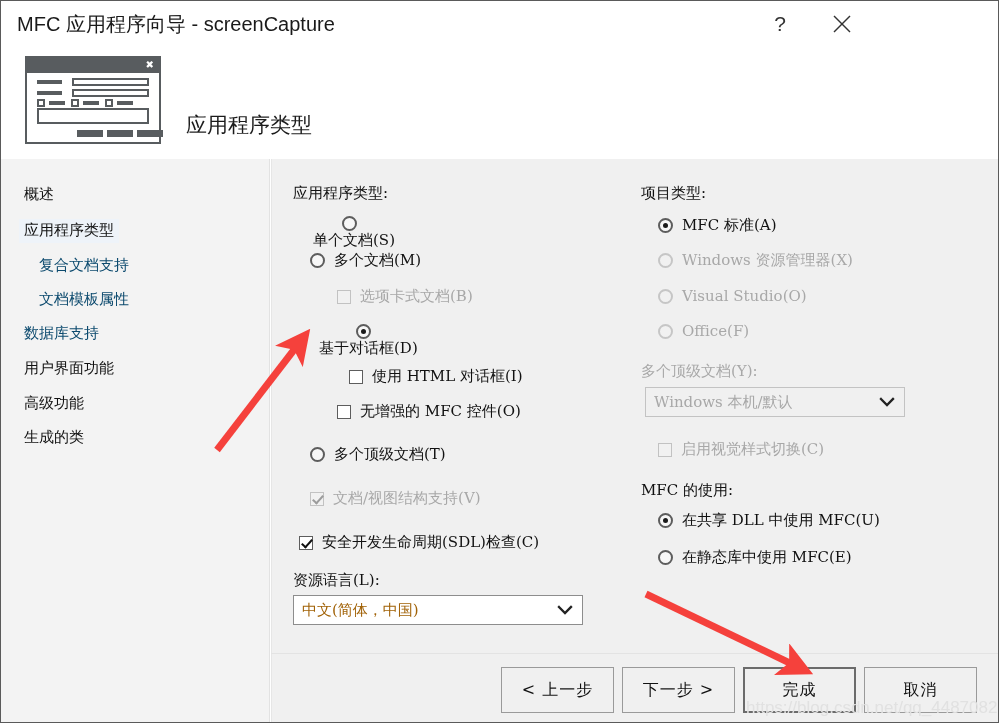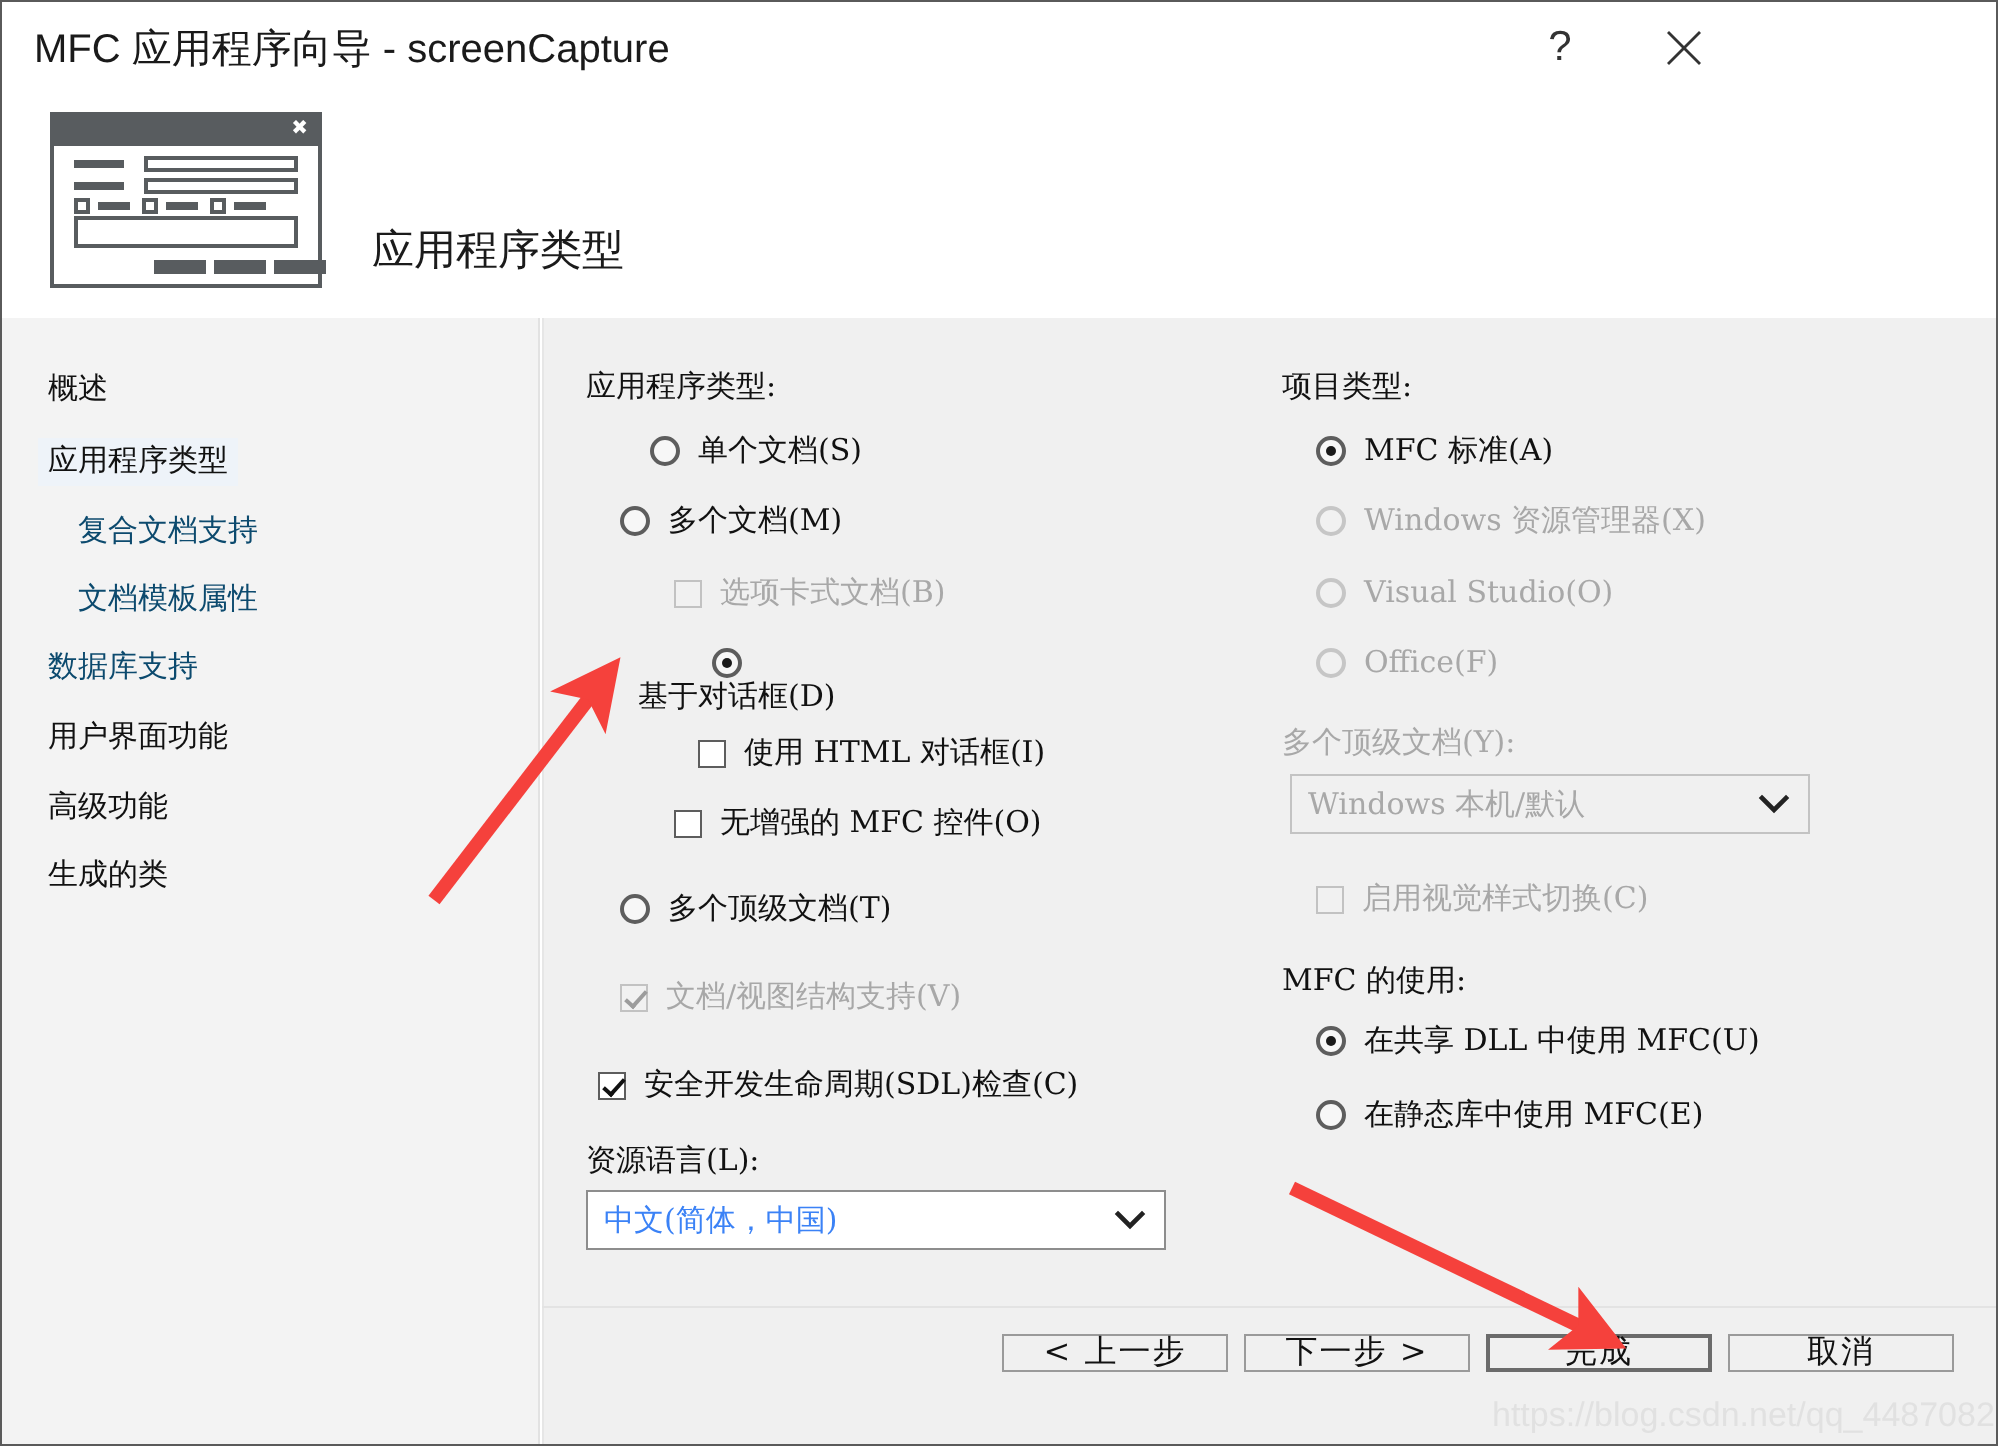--- a/index.html
+++ b/index.html
@@ -273,42 +273,42 @@
     position: absolute;
     height: 30px;
     border: 1px solid #8d8d8d;
     background: #ffffff;
     box-sizing: border-box;
     display: flex;
     align-items: center;
     padding: 0 8px;
     font-family: "DejaVu Serif", "Liberation Serif", serif;
     font-size: 15px;
-    color: #3b82f6;
+    color: #a16207;
   }
   .combo.dis {
     background: #f0f0f0;
     border-color: #c3c3c3;
     color: #a8a8a8;
   }
   .combo .cv { flex: 1; white-space: nowrap; overflow: hidden; }
   .combo .arrow {
     width: 18px;
     display: flex;
     align-items: center;
     justify-content: center;
   }
   .combo .arrow svg { display: block; }
 
   
   .btn {
     position: absolute;
     top: 666px;
     width: 113px;
-    height: 19px;
+    height: 46px;
     background: #f0f0f0;
     border: 1px solid #9a9a9a;
     box-sizing: border-box;
     display: flex;
     align-items: center;
     justify-content: center;
     font-family: "DejaVu Serif", "Liberation Serif", serif;
     font-size: 16px;
     color: #111111;
     letter-spacing: 1px;
@@ -398,21 +398,21 @@
     </div>
 
     <div class="main">
       <div class="colsep"></div>
       <div class="btnbar-line"></div>
 
       <div class="col-left">
 
         <div class="grp-label" style="left:0; top:25px;">应用程序类型:</div>
 
-        <div class="ctl" style="left:32px; top:57px;">
+        <div class="ctl" style="left:11px; top:57px;flex-direction:column;">
           <span class="radio"></span>
           <span class="lbl">单个文档(S)</span>
         </div>
 
         <div class="ctl" style="left:17px; top:92px;">
           <span class="radio"></span>
           <span class="lbl">多个文档(M)</span>
         </div>
 
         <div class="ctl dim" style="left:44px; top:128px;">

